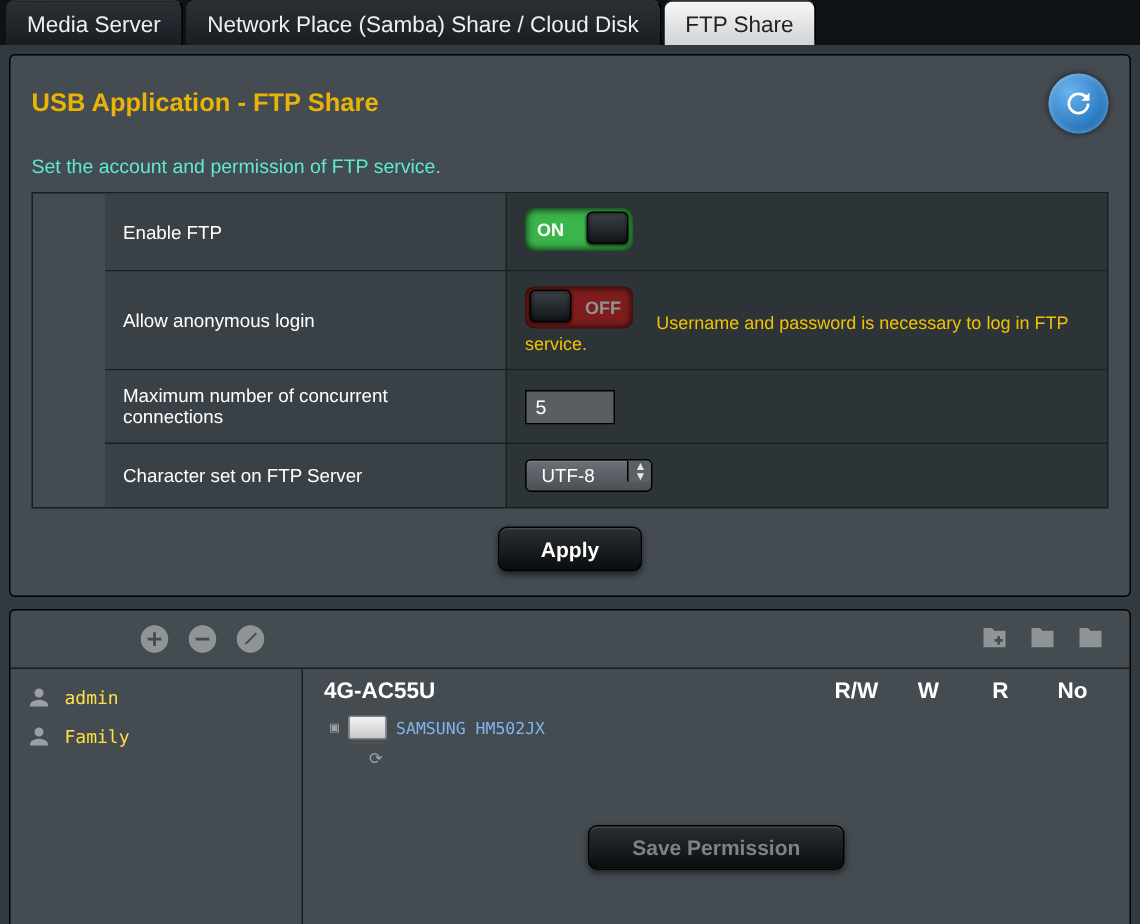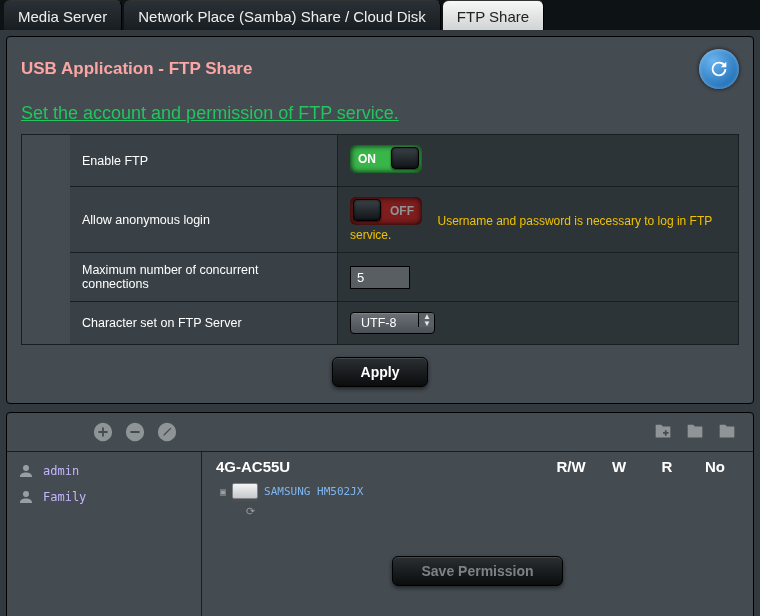--- a/index.html
+++ b/index.html
@@ -42,38 +42,37 @@
     border: 1px solid #000;
     border-radius: 4px;
     padding: 12px 14px 16px 14px;
   }
   .panel-head {
     display: flex;
     align-items: center;
     justify-content: space-between;
   }
   .panel-title {
-    color: #fca5a5;
+    color: #eab308;
     font-size: 17px;
     font-weight: bold;
   }
   .back-icon {
     width: 40px; height: 40px;
     border-radius: 50%;
     background: radial-gradient(circle at 35% 30%, #6ab3ee, #0a5ca8);
     display: flex; align-items: center; justify-content: center;
     box-shadow: inset 0 0 4px #fff6, 0 0 4px #000a;
     color: #fff;
   }
   .back-icon svg { width: 22px; height: 22px; fill: #fff; }
   .subtitle {
-    color: #22c55e;
-    font-size: 18px;
+    color: #5eead4;
+    font-size: 13px;
     margin: 14px 0 10px;
-    text-decoration: underline;
   }
   
   .settings {
     width: 100%;
     border-collapse: separate;
     border-spacing: 0;
     border: 1px solid #1b1e20;
     padding-left: 48px;
   }
   .settings td {
@@ -196,21 +195,21 @@
   }
   .user-list {
     width: 195px;
     border-right: 1px solid #1b1e20;
     padding: 6px 0;
   }
   .user-item {
     display:flex;
     align-items:center;
     gap:8px;
-    color:#c4b5fd;
+    color:#fde047;
     font-size:12px;
     padding:4px 10px;
     cursor:pointer;
   }
   .user-item svg { width:18px;height:18px;fill:#9a9fa3;}
   .user-item span { font-family: monospace; font-size:12px; }
   .share-area {
     flex:1;
     color:#fff;
     padding: 6px 14px 12px 14px;

